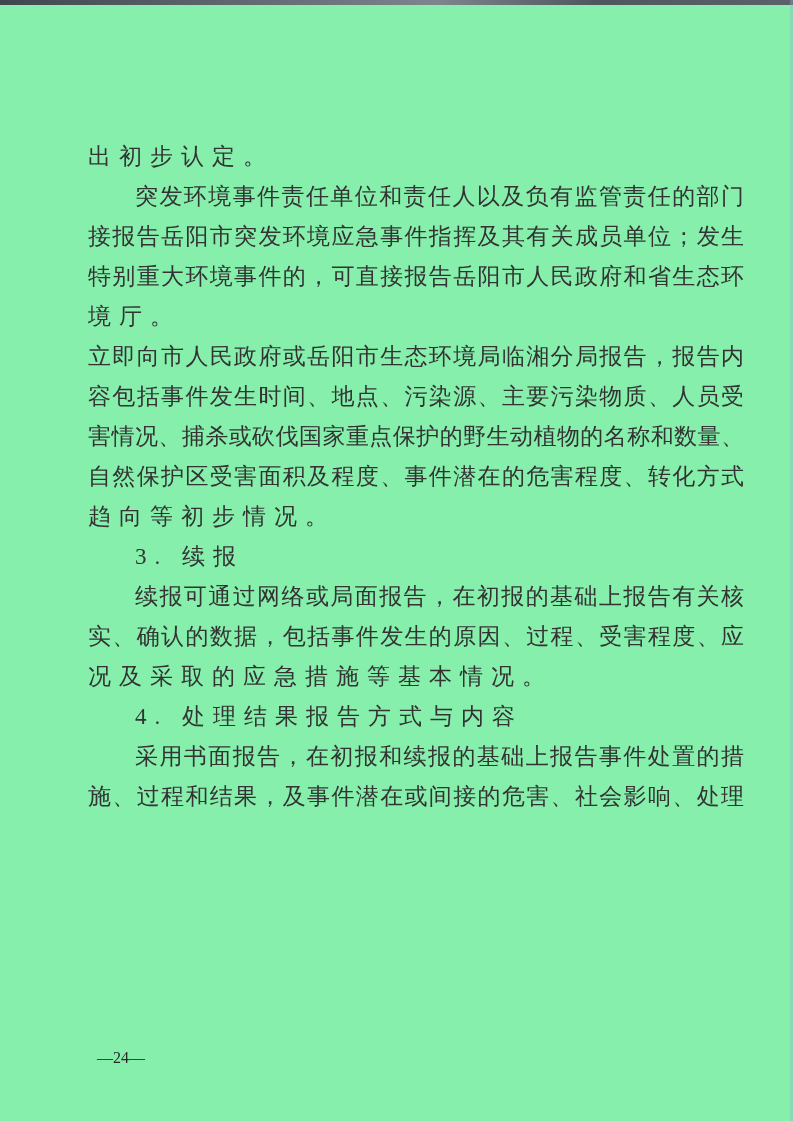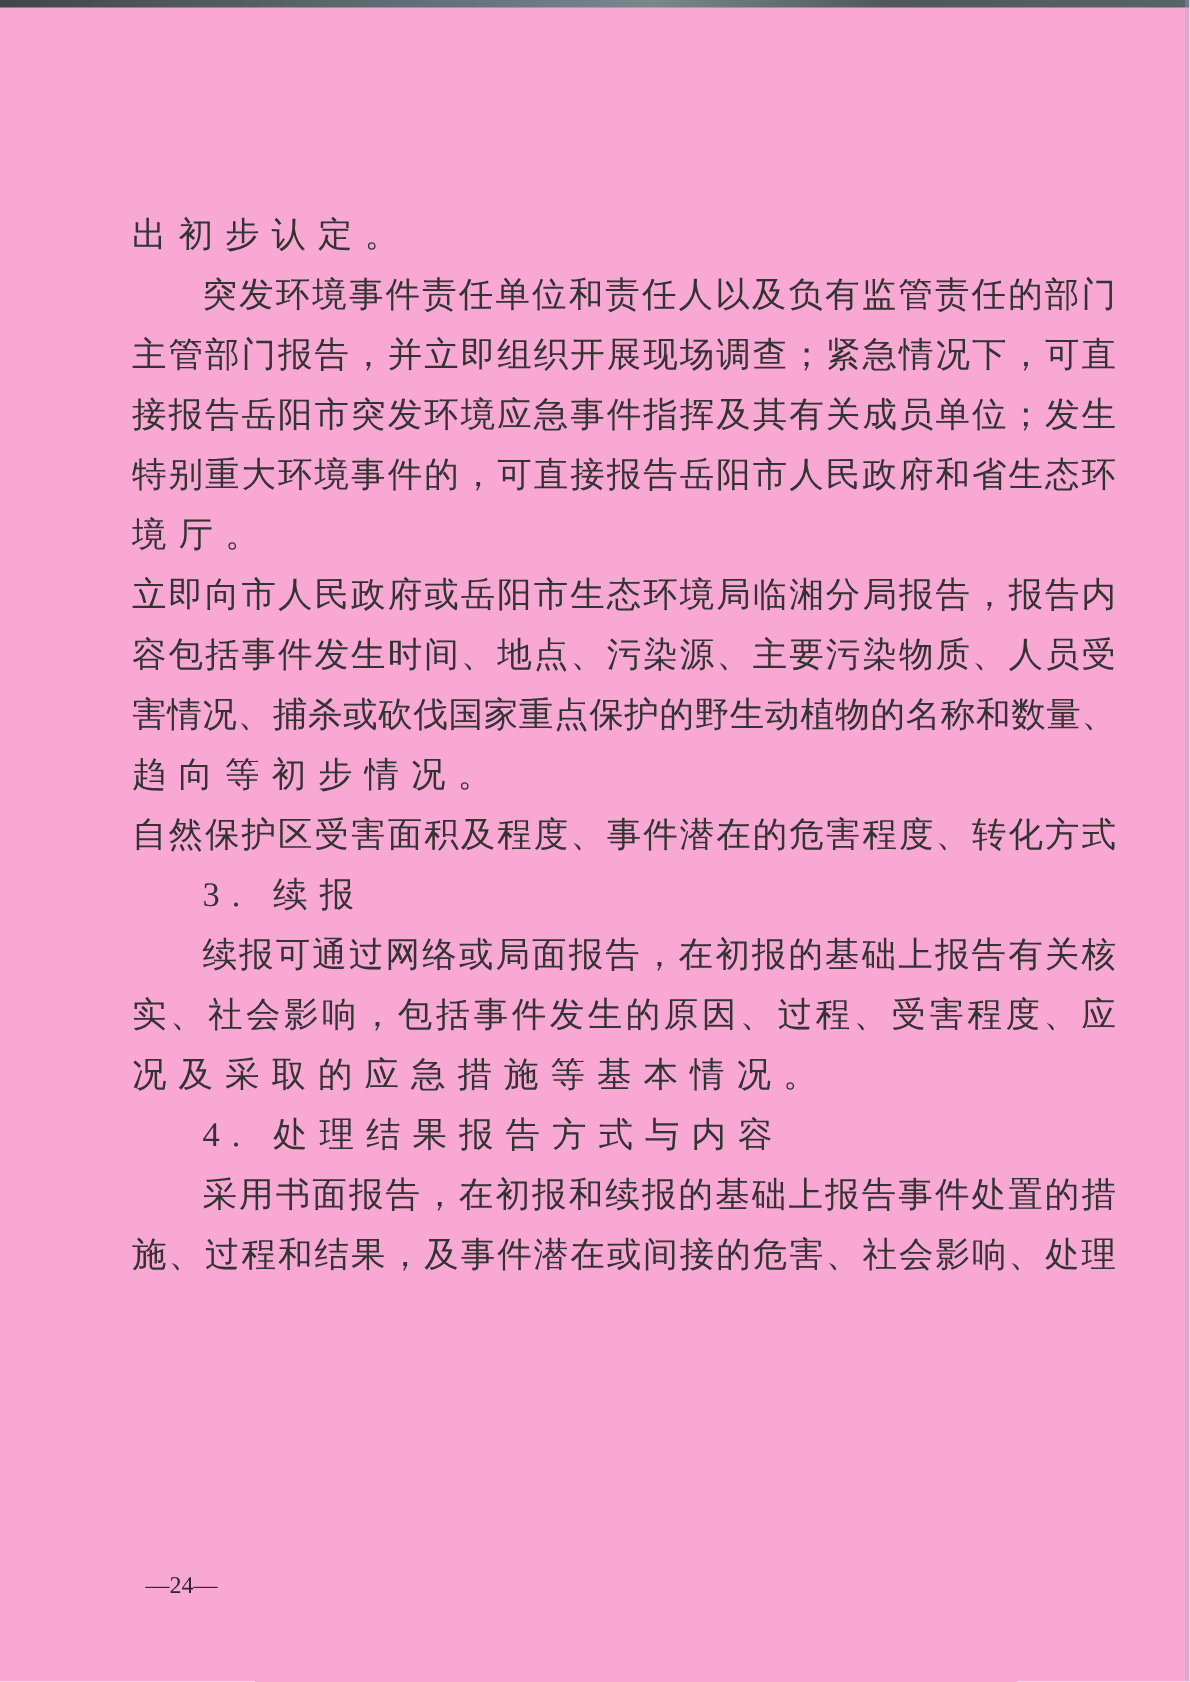--- a/index.html
+++ b/index.html
@@ -5,21 +5,21 @@
   html, body {
     margin: 0;
     padding: 0;
     background: #ffffff;
   }
   .page {
     position: relative;
     width: 793px;
     height: 1121px;
     margin: 0;
-    background: #f9a8d4;
+    background: #86efac;
     overflow: hidden;
     font-family: "Liberation Serif", "DejaVu Serif", serif;
   }
   
   .top-band {
     position: absolute;
     top: 0; left: 0; right: 0;
     height: 5px;
     background: linear-gradient(90deg, #40464d 0%, #6a737b 40%, #7d868d 55%, #4f565e 75%, #5a626a 100%);
   }
@@ -71,32 +71,31 @@
 <body>
 
 <div class="page">
   <div class="top-band"></div>
   <div class="right-edge"></div>
 
   <div class="text-block">
 
   <div class="line plain">出初步认定。</div>
       <div class="line justify indent">突发环境事件责任单位和责任人以及负有监管责任的部门</div>
-      <div class="line justify">主管部门报告，并立即组织开展现场调查；紧急情况下，可直</div>
       <div class="line justify">接报告岳阳市突发环境应急事件指挥及其有关成员单位；发生</div>
       <div class="line justify">特别重大环境事件的，可直接报告岳阳市人民政府和省生态环</div>
       <div class="line plain">境厅。</div>
       <div class="line justify">立即向市人民政府或岳阳市生态环境局临湘分局报告，报告内</div>
       <div class="line justify">容包括事件发生时间、地点、污染源、主要污染物质、人员受</div>
       <div class="line justify">害情况、捕杀或砍伐国家重点保护的野生动植物的名称和数量、</div>
+      <div class="line justify">自然保护区受害面积及程度、事件潜在的危害程度、转化方式</div>
       <div class="line plain">趋向等初步情况。</div>
-      <div class="line justify">自然保护区受害面积及程度、事件潜在的危害程度、转化方式</div>
       <div class="line plain indent">3. 续报</div>
       <div class="line justify indent">续报可通过网络或局面报告，在初报的基础上报告有关核</div>
-      <div class="line justify">实、社会影响，包括事件发生的原因、过程、受害程度、应</div>
+      <div class="line justify">实、确认的数据，包括事件发生的原因、过程、受害程度、应</div>
       <div class="line plain">况及采取的应急措施等基本情况。</div>
       <div class="line plain indent">4. 处理结果报告方式与内容</div>
       <div class="line justify indent">采用书面报告，在初报和续报的基础上报告事件处置的措</div>
       <div class="line justify">施、过程和结果，及事件潜在或间接的危害、社会影响、处理</div>
     </div>
 
   <div class="page-number">—24—</div>
 </div>
 
 </body></html>

